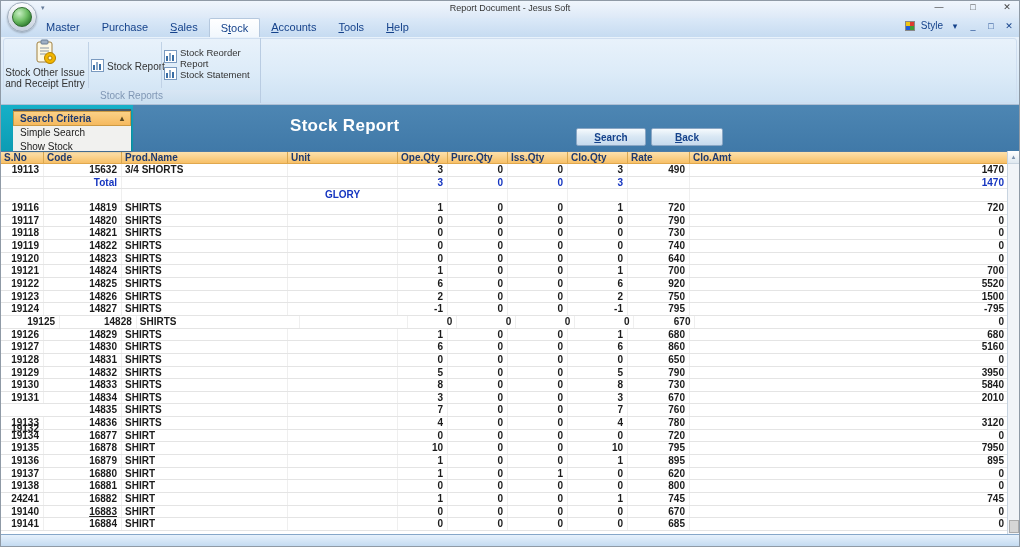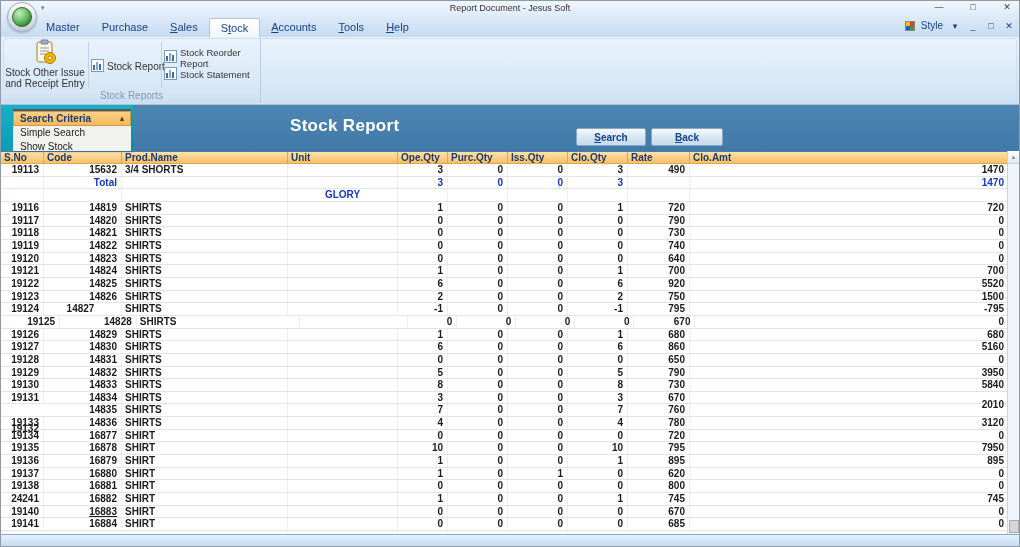--- a/index.html
+++ b/index.html
@@ -347,21 +347,21 @@
             <div class="dcell al-c" style="width: 110px;"></div>
             <div class="dcell al-r" style="width: 50px;">2</div>
             <div class="dcell al-r" style="width: 60px;">0</div>
             <div class="dcell al-r" style="width: 60px;">0</div>
             <div class="dcell al-r" style="width: 60px;">2</div>
             <div class="dcell al-r" style="width: 62px;">750</div>
             <div class="dcell al-r" style="width: 319px;">1500</div>
           </div>
           <div class="grow">
             <div class="dcell al-r" style="width: 43px;">19124</div>
-            <div class="dcell al-r" style="width: 78px; text-align: center;">14827</div>
+            <div class="dcell al-r" style="width: 78px;">14827</div>
             <div class="dcell al-l" style="width: 166px;">SHIRTS</div>
             <div class="dcell al-c" style="width: 110px;"></div>
             <div class="dcell al-r" style="width: 50px;">-1</div>
             <div class="dcell al-r" style="width: 60px;">0</div>
             <div class="dcell al-r" style="width: 60px;">0</div>
             <div class="dcell al-r" style="width: 60px;">-1</div>
             <div class="dcell al-r" style="width: 62px;">795</div>
             <div class="dcell al-r" style="width: 319px;">-795</div>
           </div>
           <div class="grow">
@@ -439,21 +439,21 @@
           <div class="grow">
             <div class="dcell al-r" style="width: 43px;">19131</div>
             <div class="dcell al-r" style="width: 78px;">14834</div>
             <div class="dcell al-l" style="width: 166px;">SHIRTS</div>
             <div class="dcell al-c" style="width: 110px;"></div>
             <div class="dcell al-r" style="width: 50px;">3</div>
             <div class="dcell al-r" style="width: 60px;">0</div>
             <div class="dcell al-r" style="width: 60px;">0</div>
             <div class="dcell al-r" style="width: 60px;">3</div>
             <div class="dcell al-r" style="width: 62px;">670</div>
-            <div class="dcell al-r" style="width: 319px; margin-top: 7px;">2010</div>
+            <div class="dcell al-r" style="width: 319px;">2010</div>
           </div>
           <div class="grow">
             <div class="dcell al-r" style="width: 43px; margin-top: 19px;">19132</div>
             <div class="dcell al-r" style="width: 78px;">14835</div>
             <div class="dcell al-l" style="width: 166px;">SHIRTS</div>
             <div class="dcell al-c" style="width: 110px;"></div>
             <div class="dcell al-r" style="width: 50px;">7</div>
             <div class="dcell al-r" style="width: 60px;">0</div>
             <div class="dcell al-r" style="width: 60px;">0</div>
             <div class="dcell al-r" style="width: 60px;">7</div>

